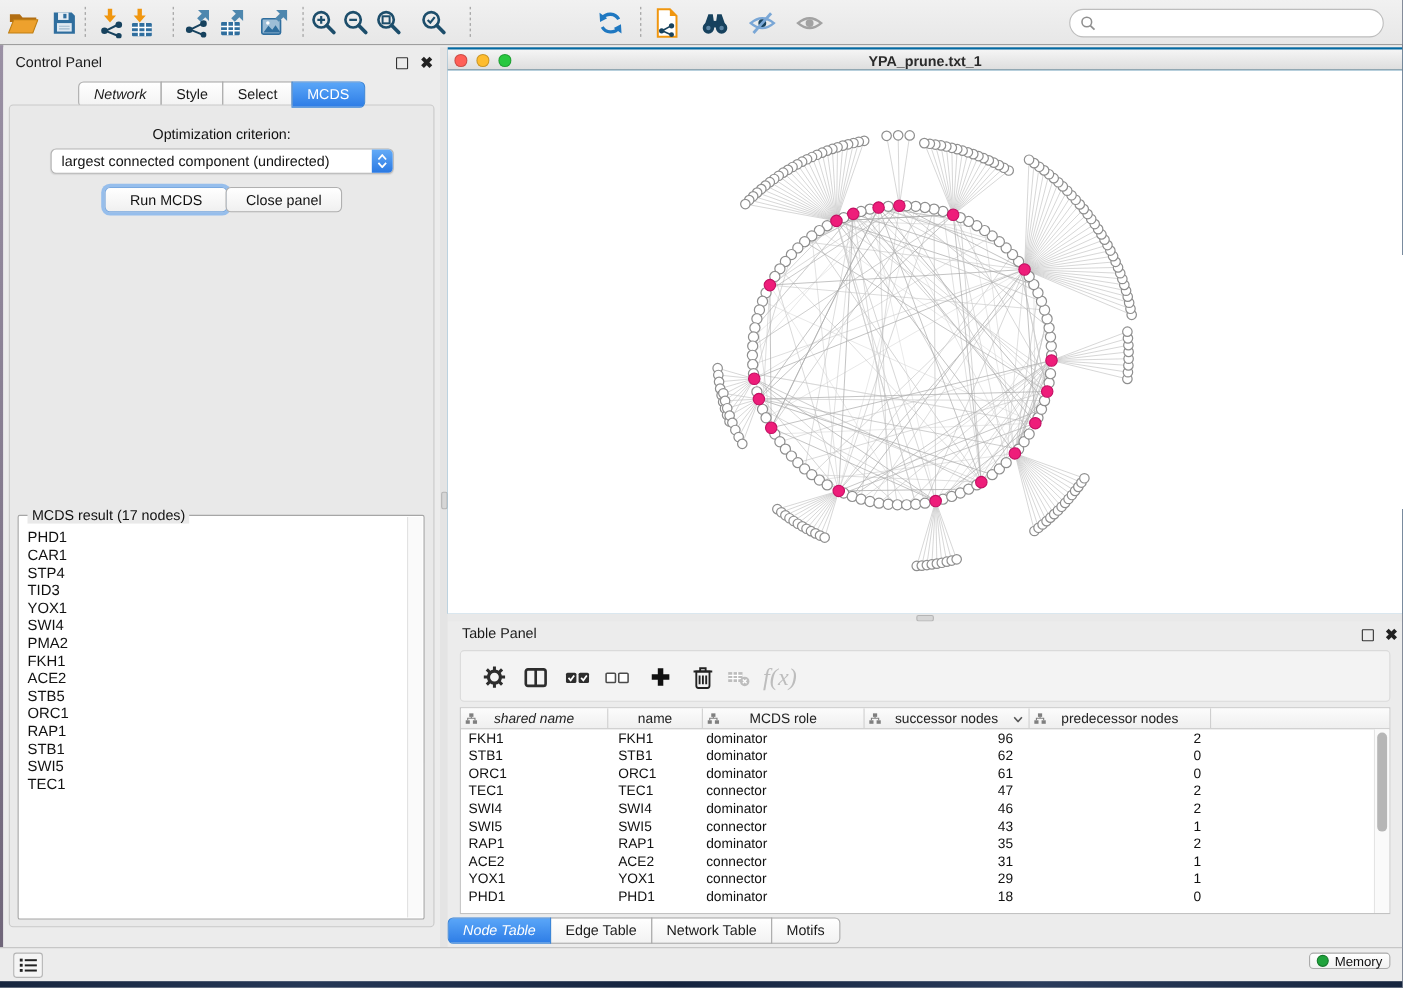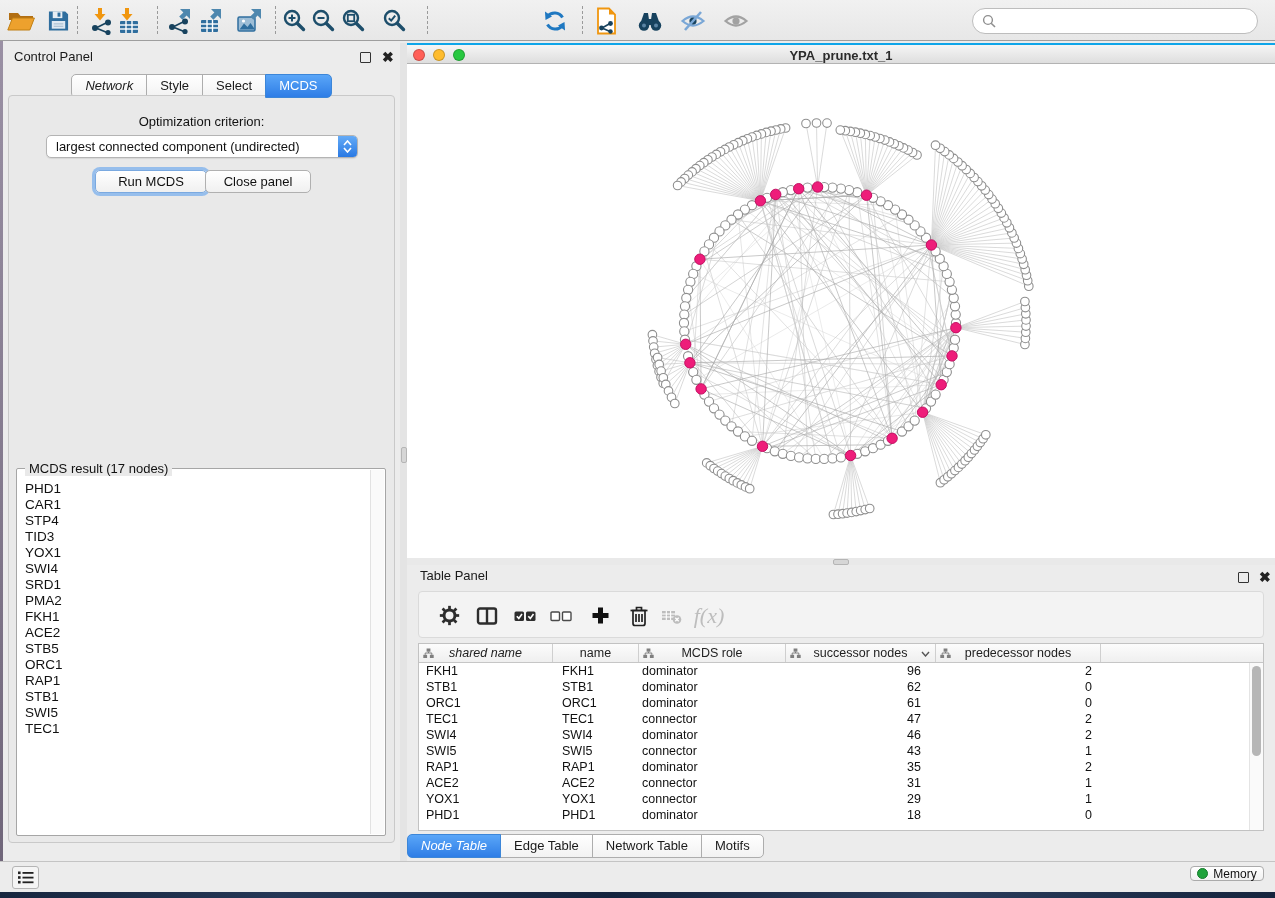--- a/index.html
+++ b/index.html
@@ -55,21 +55,21 @@
   .mcds-item { font-size:13.5px; line-height:16px; color:#111; }
   #mcds-scroll { position:absolute; top:1px; right:1px; bottom:1px; width:14px; background:#fafafa; border-left:1px solid #e2e2e2; }
 
   
   #v-splitter { position:absolute; left:400px; top:43px; width:7px; height:818px; background:#e4e4e4; }
   #v-splitter .grip { position:absolute; left:0.5px; top:404px; width:6px; height:16px; background:#d6d6d6; border:1px solid #b5b5b5; border-radius:2px; }
   #h-splitter { position:absolute; left:407px; top:558px; width:868px; height:7px; background:#e9e9e9; }
   #h-splitter .grip { position:absolute; left:426px; top:0.5px; width:16px; height:6px; background:#d6d6d6; border:1px solid #b5b5b5; border-radius:2px; }
 
   
-  #network-panel { position:absolute; left:407px; top:43px; width:868px; height:515px; background:#0ea5e9;padding-left:48px; }
+  #network-panel { position:absolute; left:407px; top:43px; width:868px; height:515px; background:#0369a1;padding-left:48px; }
   #net-titlebar { position:absolute; left:0; top:2px; width:100%; height:19px;
     background:linear-gradient(#f5f5f5,#dedede); border-bottom:1px solid #b3b3b3; }
   .tlight { position:absolute; top:3.5px; width:12px; height:12px; border-radius:50%; border:0.5px solid rgba(0,0,0,.2); }
   #net-title { position:absolute; left:0; right:0; top:3px; text-align:center; font-size:13px; font-weight:bold; color:#2b2b2b; }
   #net-canvas { position:absolute; left:0; top:21px; width:868px; height:494px; background:#fff; }
 
   
   #table-panel { position:absolute; left:407px; top:565px; width:868px; height:296px; background:#ececec; }
   #tp-toolbar { position:absolute; left:11px; top:26px; width:846px; height:47px;
     background:#f3f3f3; border:1px solid #dadada; border-radius:4px; }
@@ -299,21 +299,20 @@
       <div class="btn" id="btn-close-panel">Close panel</div>
       <div id="mcds-group">
         <span id="mcds-legend">MCDS result (17 nodes)</span>
         <div id="mcds-list">
             <div class="mcds-item">PHD1</div>
             <div class="mcds-item">CAR1</div>
             <div class="mcds-item">STP4</div>
             <div class="mcds-item">TID3</div>
             <div class="mcds-item">YOX1</div>
             <div class="mcds-item">SWI4</div>
-            <div class="mcds-item">SRD1</div>
             <div class="mcds-item">PMA2</div>
             <div class="mcds-item">FKH1</div>
             <div class="mcds-item">ACE2</div>
             <div class="mcds-item">STB5</div>
             <div class="mcds-item">ORC1</div>
             <div class="mcds-item">RAP1</div>
             <div class="mcds-item">STB1</div>
             <div class="mcds-item">SWI5</div>
             <div class="mcds-item">TEC1</div>
           </div>

